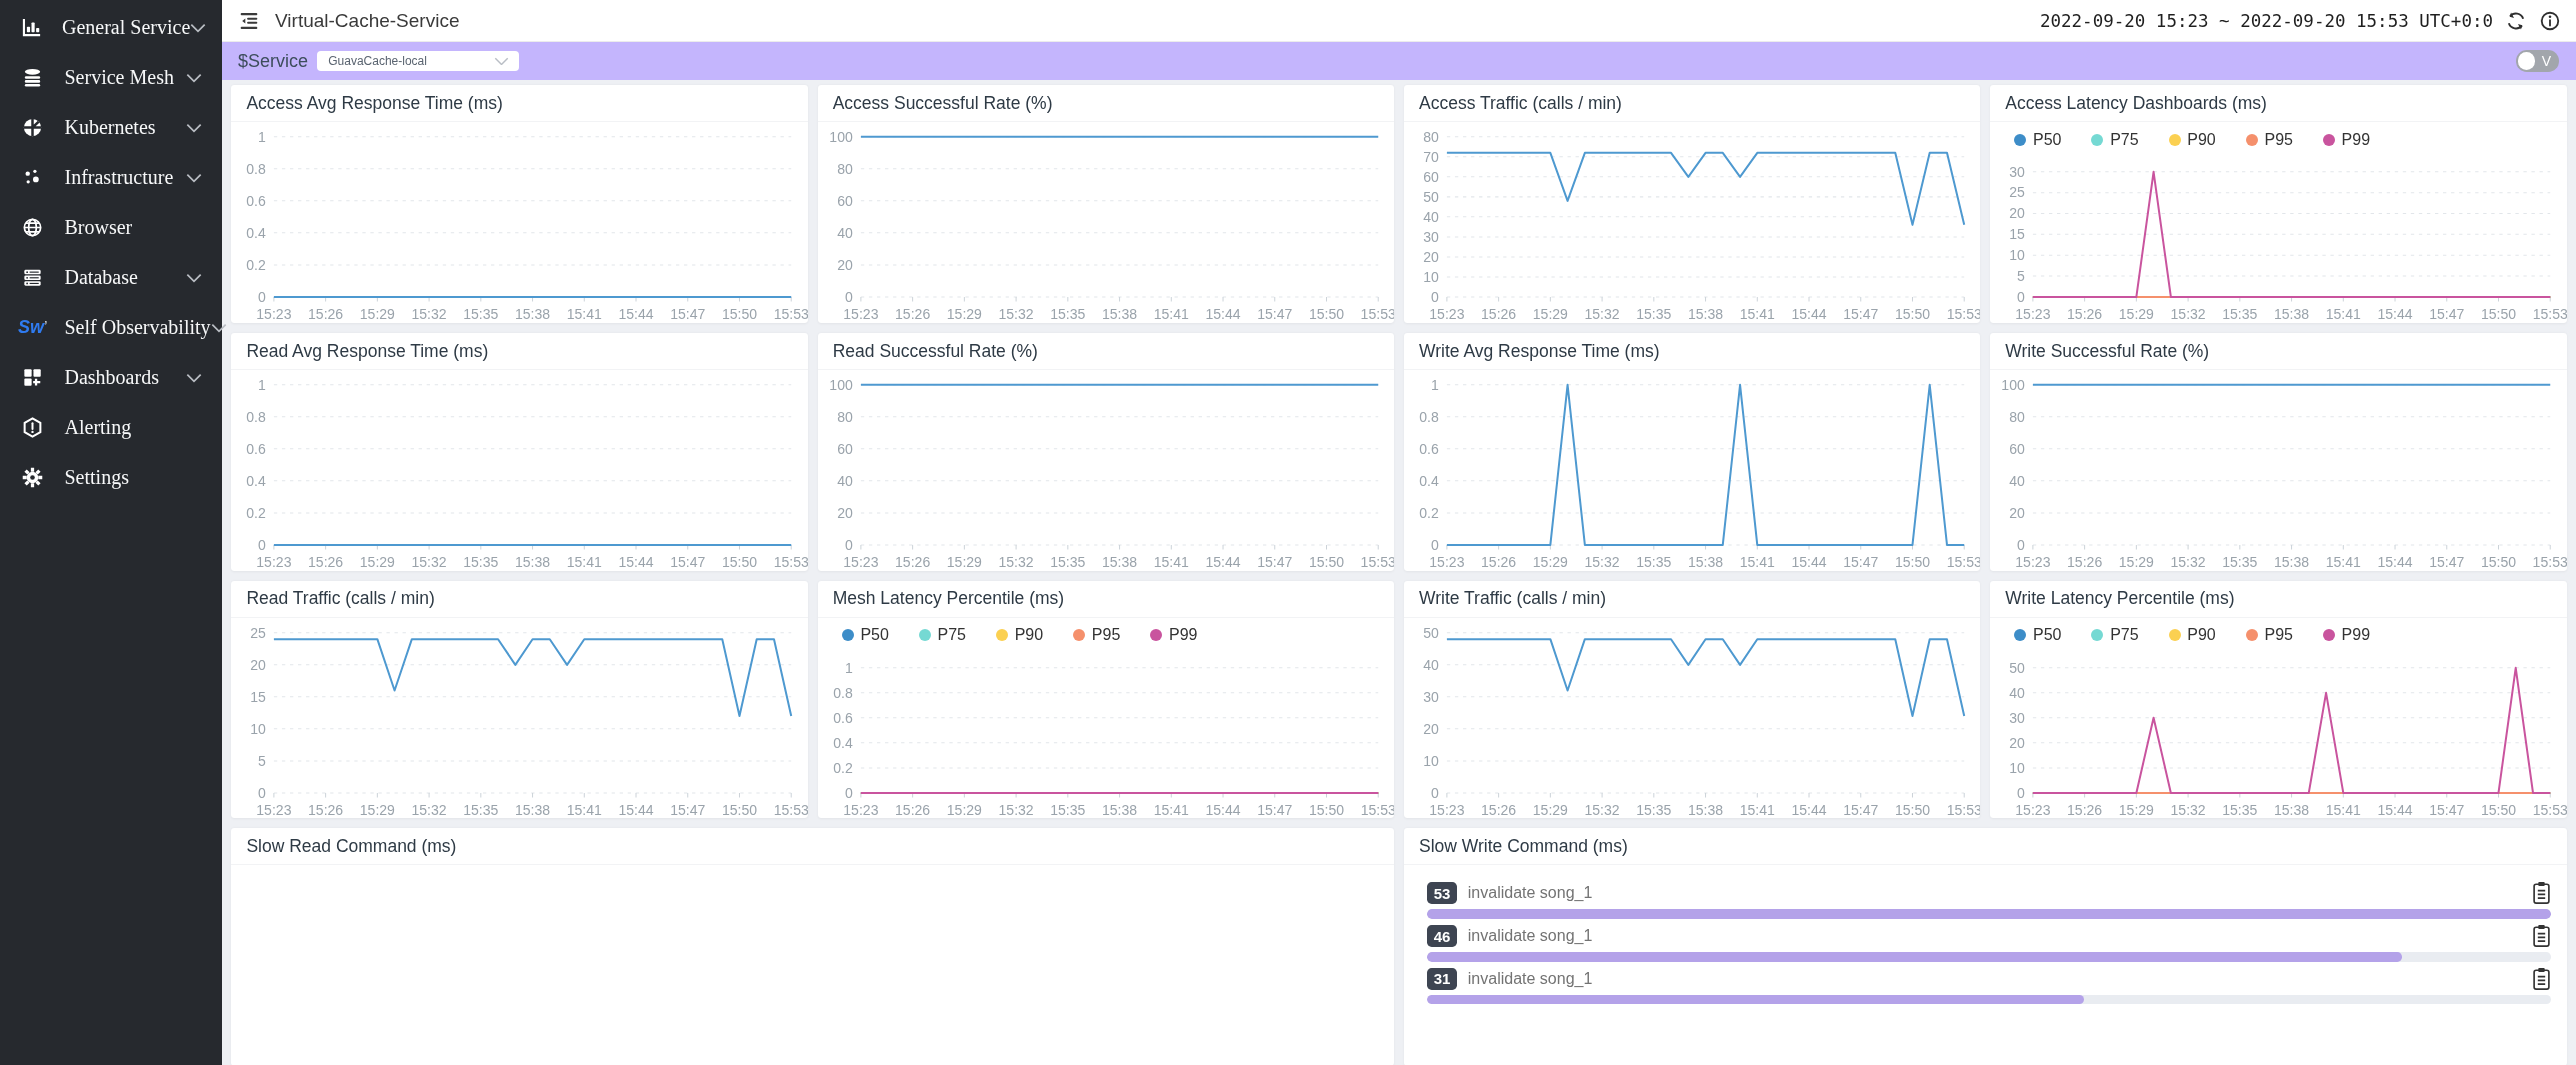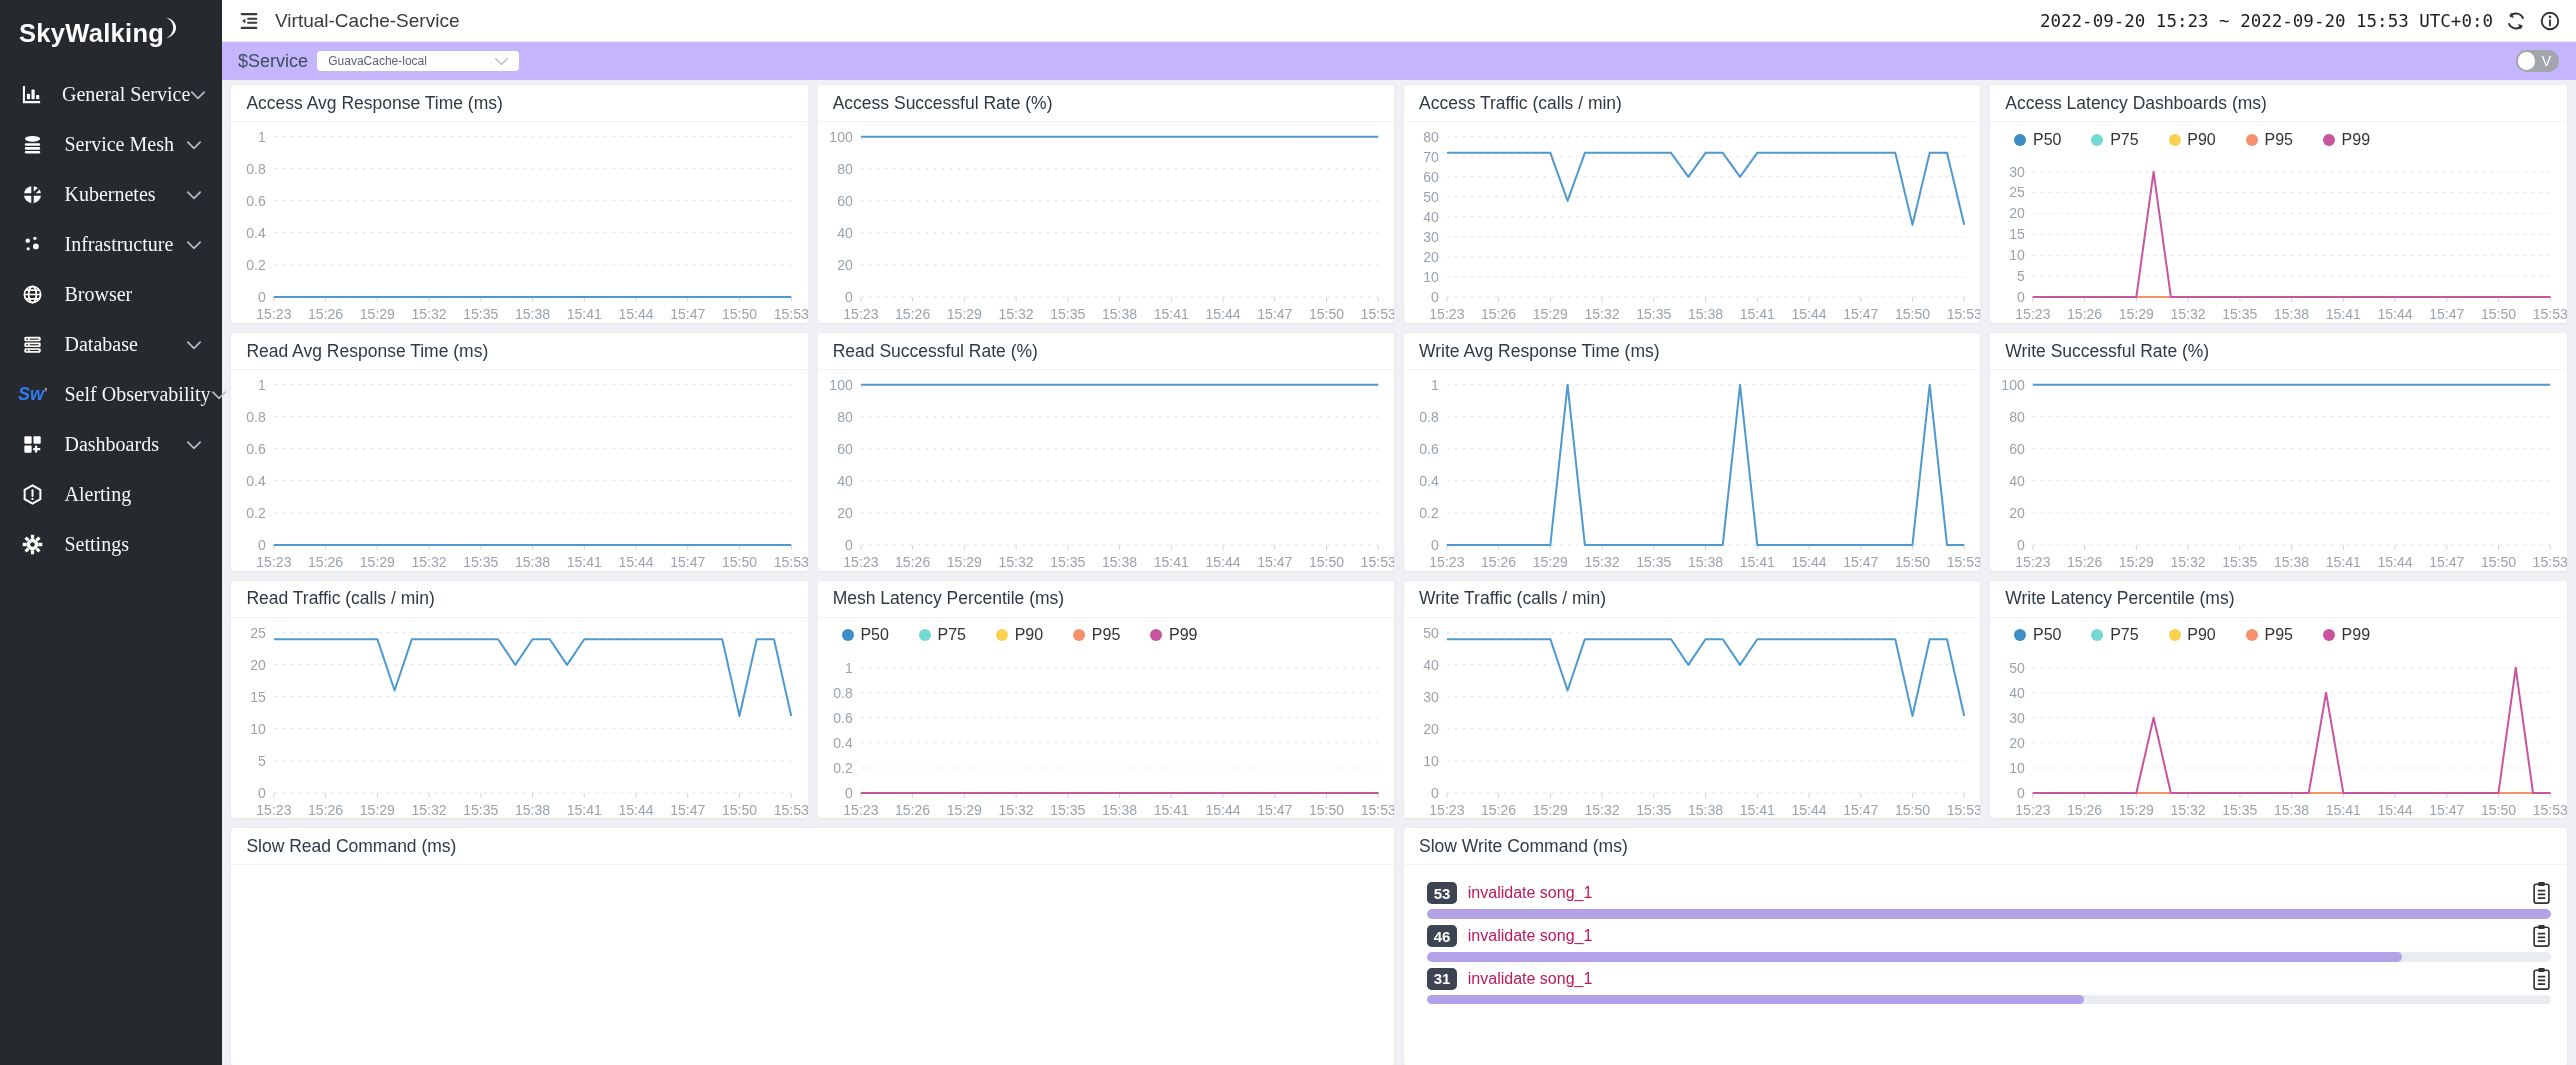--- a/index.html
+++ b/index.html
@@ -56,40 +56,32 @@
   .legend-dot { width:12px; height:12px; border-radius:50%; }
   .legend-label { font-size:16px; color:#333; }
   .chart-svg { display:block; width:100%; }
   .tick-text { font-size:21px; fill:#9aa3ab; font-family:"Liberation Sans", sans-serif; }
 
   
   .slow-body { padding:16px 16px 0 23px; }
   .slow-row { margin-bottom:5.4px; }
   .slow-top { display:flex; align-items:center; }
   .slow-badge { min-width:30px; height:22px; background:#3e4552; color:#fff; border-radius:4.7px; display:inline-flex; align-items:center; justify-content:center; font-size:15px; font-weight:bold; padding:0 5.4px; }
-  .slow-label { margin-left:10.8px; font-size:16px; color:#be185d; }
+  .slow-label { margin-left:10.8px; font-size:16px; color:#737373; }
   .clip { margin-left:auto; display:flex; cursor:pointer; }
   .clip svg { width:19px; height:24px; }
   .slow-track { margin-top:4px; height:9.4px; background:#e9ecf1; border-radius:4.7px; overflow:hidden; }
   .slow-fill { height:100%; background:#b4a2e9; border-radius:4.7px; }
 </style>
 </head>
 <body>
 
 <div class="app">
 
   <aside class="sidebar">
-    <div class="logo">
-      <span class="logo-text">SkyWalking</span>
-      <span class="logo-mark">
-        <svg viewBox="0 0 16 30" fill="#fff">
-            <path d="M1.5 0.5c6.5 3 10 8.5 10 14.5s-3.5 11.5-10 14.5c9.5-2 14-8.5 14-14.5S11 2.5 1.5 0.5z"></path>
-          </svg>
-      </span>
-    </div>
     <nav class="menu" id="sidebar-menu">
         <div class="menu-item">
           <span class="menu-icon">
             <svg viewBox="0 0 24 24" fill="#fff">
               <path d="M3 3h2.2v15.8H21V21H3z"></path>
               <rect x="7.2" y="11.2" width="3.3" height="5.8" rx="0.8"></rect>
               <rect x="12" y="6.8" width="3.3" height="10.2" rx="0.8"></rect>
               <rect x="16.8" y="12.6" width="3.3" height="4.4" rx="0.8"></rect>
             </svg>
           </span>

